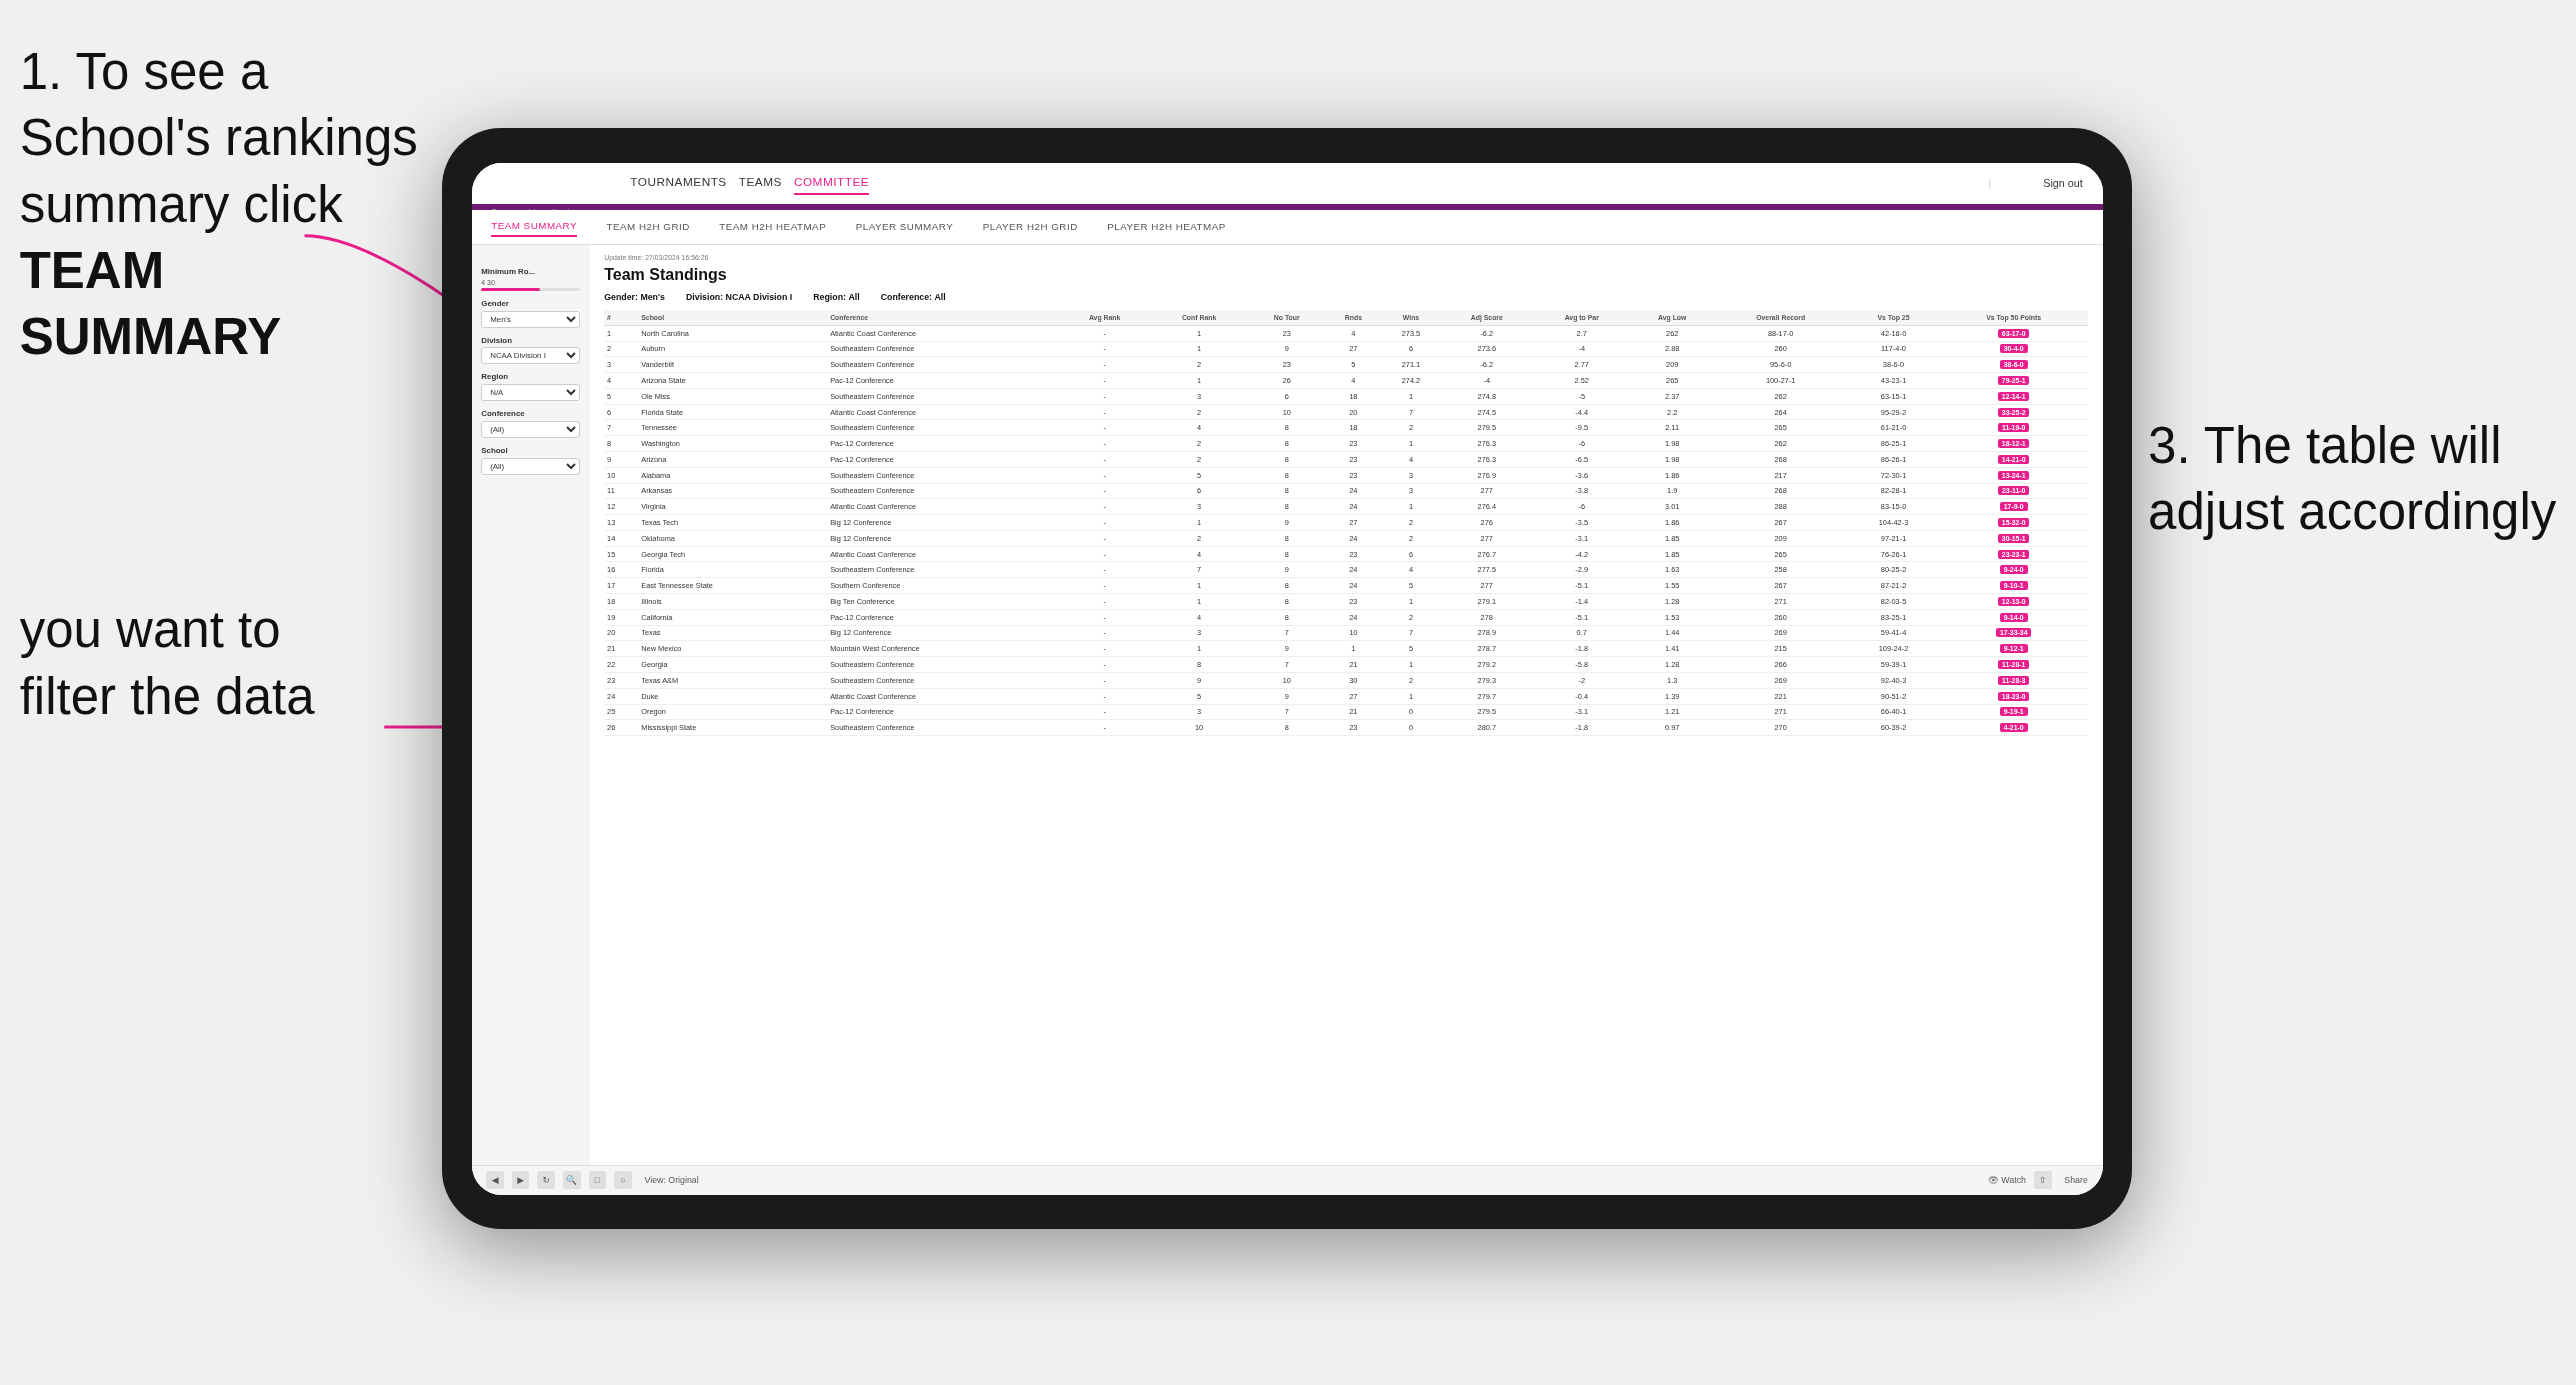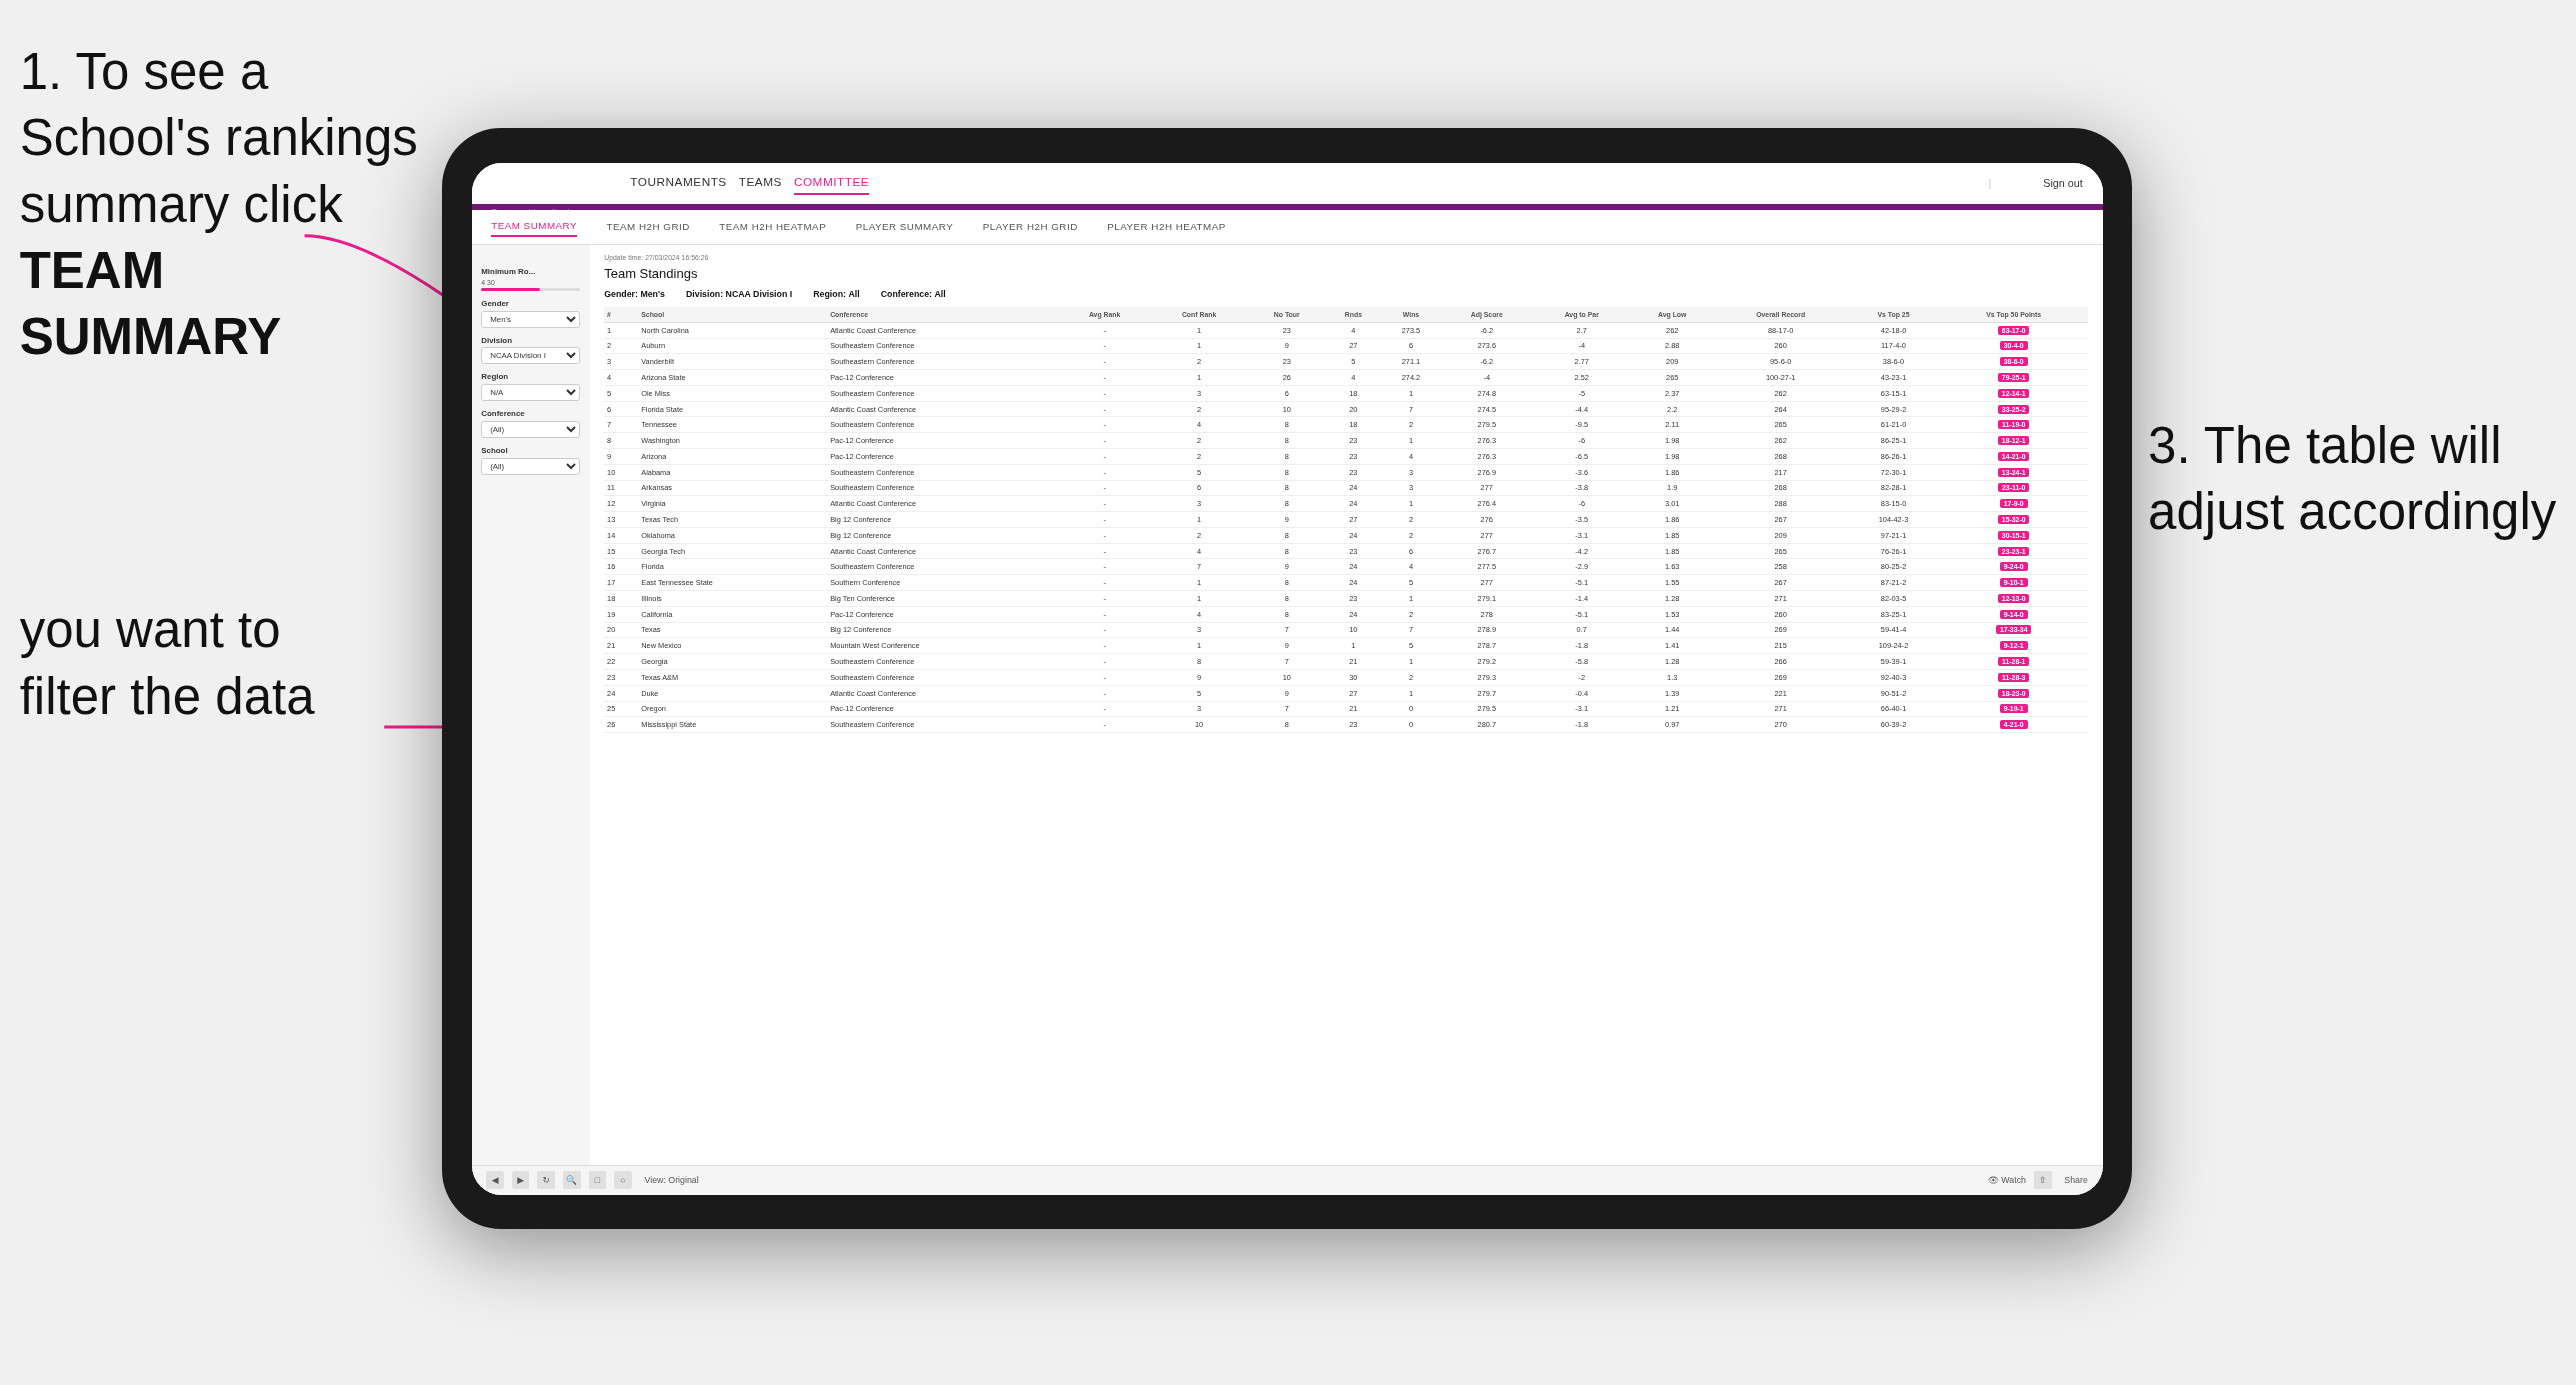--- a/index.html
+++ b/index.html
@@ -213,22 +213,22 @@
       flex-direction: column;
     }
 
     .update-time {
       font-size: 6.9px;
       color: #777;
       margin-bottom: 4.9px;
     }
 
     .section-title {
-      font-size: 13px;
-      font-weight: 400;
+      font-size: 16px;
+      font-weight: 700;
       color: #111;
       margin-bottom: 7.9px;
     }
 
     .filter-row {
       display: flex;
       gap: 21px;
       margin-bottom: 7.9px;
       font-size: 8.8px;
       color: #555;

